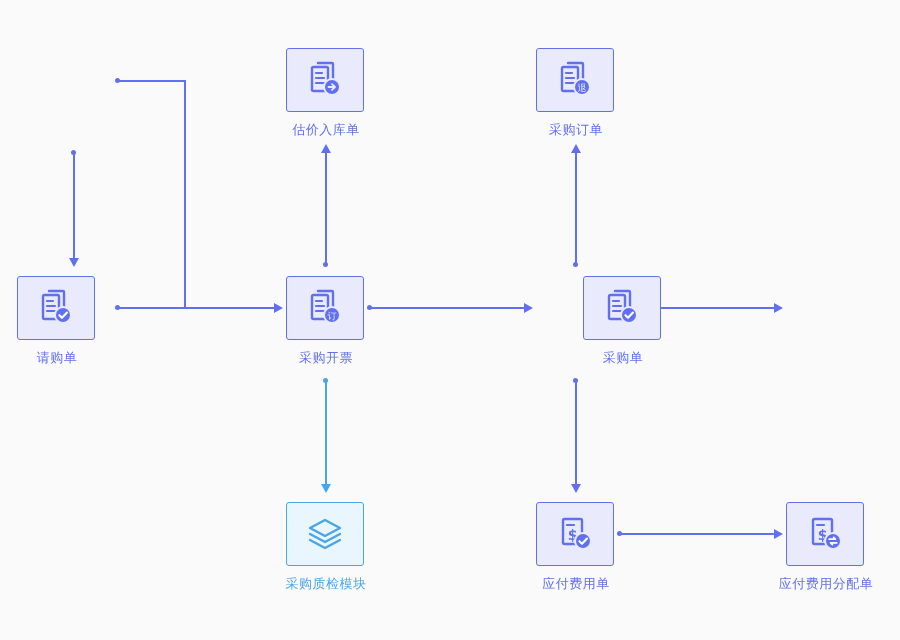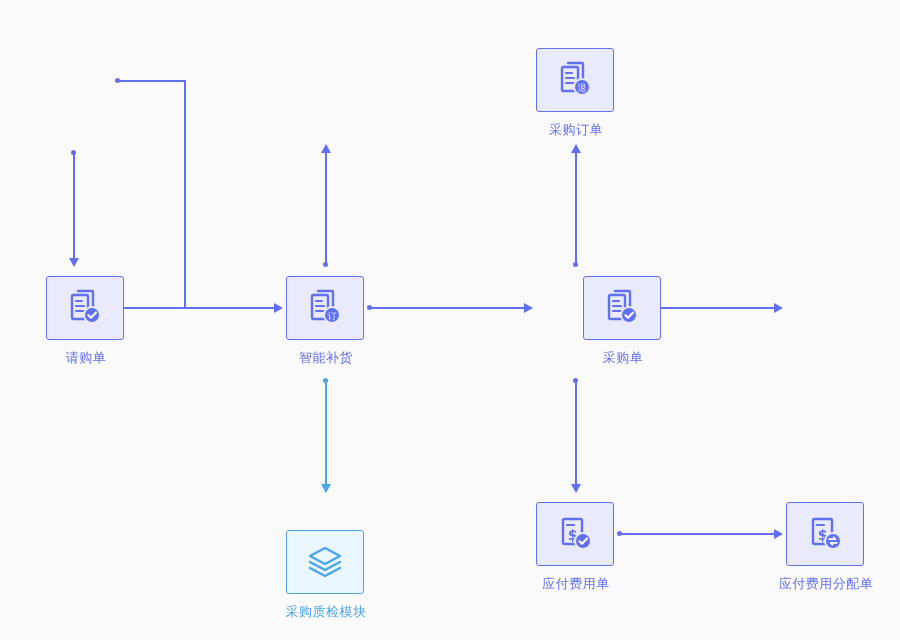--- a/index.html
+++ b/index.html
@@ -115,37 +115,51 @@
 
     <div>
       <div class="dot" style="left:617px;top:531px;"></div>
       <div class="edge h" style="left:620px;top:533px;width:156px;"></div>
       <div class="arrow right" style="left:774px;top:529px;"></div>
     </div>
 
   </div>
 
 
+  <div class="node" style="left:286px;top:48px;">
+    <div class="box">
+      <svg class="ico" width="40" height="40" viewBox="0 0 40 40">
+        <path d="M13 3 h14 a1 1 0 0 1 1 1 v20" fill="none" stroke="#6170f0" stroke-width="2.4" stroke-linecap="round"></path>
+        <rect x="7" y="7" width="16" height="24" rx="1.5" fill="none" stroke="#6170f0" stroke-width="2.4"></rect>
+        <line x1="11" y1="13" x2="17" y2="13" stroke="#6170f0" stroke-width="2.2" stroke-linecap="round"></line>
+        <line x1="11" y1="18" x2="19" y2="18" stroke="#6170f0" stroke-width="2.2" stroke-linecap="round"></line>
+        <line x1="11" y1="23" x2="19" y2="23" stroke="#6170f0" stroke-width="2.2" stroke-linecap="round"></line>
+        <circle cx="27" cy="27" r="8" fill="#6170f0" stroke="#e9ebfd" stroke-width="2"></circle>
+        <path d="M23.5 27 h6 M27 24.2 l3 2.8 l-3 2.8" fill="none" stroke="#e9ebfd" stroke-width="1.8" stroke-linecap="round" stroke-linejoin="round"></path>
+      </svg>
+    </div>
+    <div class="label">估价入库单</div>
+  </div>
 
   <div class="node" style="left:536px;top:48px;">
     <div class="box">
       <svg class="ico" width="40" height="40" viewBox="0 0 40 40">
         <path d="M13 3 h14 a1 1 0 0 1 1 1 v20" fill="none" stroke="#6170f0" stroke-width="2.4" stroke-linecap="round"></path>
         <rect x="7" y="7" width="16" height="24" rx="1.5" fill="none" stroke="#6170f0" stroke-width="2.4"></rect>
         <line x1="11" y1="13" x2="17" y2="13" stroke="#6170f0" stroke-width="2.2" stroke-linecap="round"></line>
         <line x1="11" y1="18" x2="19" y2="18" stroke="#6170f0" stroke-width="2.2" stroke-linecap="round"></line>
         <line x1="11" y1="23" x2="19" y2="23" stroke="#6170f0" stroke-width="2.2" stroke-linecap="round"></line>
         <circle cx="27" cy="27" r="8" fill="#6170f0" stroke="#e9ebfd" stroke-width="2"></circle>
         <text x="27" y="30.6" text-anchor="middle" font-size="9" font-family="'DejaVu Sans',sans-serif" fill="#e9ebfd">退</text>
       </svg>
     </div>
     <div class="label">采购订单</div>
   </div>
 
-  <div class="node" style="left:46px;top:276px;">
+  <div class="node" style="left:17px;top:276px;">
     <div class="box">
       <svg class="ico" width="40" height="40" viewBox="0 0 40 40">
         <path d="M13 3 h14 a1 1 0 0 1 1 1 v20" fill="none" stroke="#6170f0" stroke-width="2.4" stroke-linecap="round"></path>
         <rect x="7" y="7" width="16" height="24" rx="1.5" fill="none" stroke="#6170f0" stroke-width="2.4"></rect>
         <line x1="11" y1="13" x2="17" y2="13" stroke="#6170f0" stroke-width="2.2" stroke-linecap="round"></line>
         <line x1="11" y1="18" x2="19" y2="18" stroke="#6170f0" stroke-width="2.2" stroke-linecap="round"></line>
         <line x1="11" y1="23" x2="19" y2="23" stroke="#6170f0" stroke-width="2.2" stroke-linecap="round"></line>
         <circle cx="27" cy="27" r="8" fill="#6170f0" stroke="#e9ebfd" stroke-width="2"></circle>
         <path d="M23.4 27.2 l2.6 2.6 l5 -5.2" fill="none" stroke="#ffffff" stroke-width="2.1" stroke-linecap="round" stroke-linejoin="round"></path>
       </svg>
@@ -158,40 +172,40 @@
       <svg class="ico" width="40" height="40" viewBox="0 0 40 40">
         <path d="M13 3 h14 a1 1 0 0 1 1 1 v20" fill="none" stroke="#6170f0" stroke-width="2.4" stroke-linecap="round"></path>
         <rect x="7" y="7" width="16" height="24" rx="1.5" fill="none" stroke="#6170f0" stroke-width="2.4"></rect>
         <line x1="11" y1="13" x2="17" y2="13" stroke="#6170f0" stroke-width="2.2" stroke-linecap="round"></line>
         <line x1="11" y1="18" x2="19" y2="18" stroke="#6170f0" stroke-width="2.2" stroke-linecap="round"></line>
         <line x1="11" y1="23" x2="19" y2="23" stroke="#6170f0" stroke-width="2.2" stroke-linecap="round"></line>
         <circle cx="27" cy="27" r="8" fill="#6170f0" stroke="#e9ebfd" stroke-width="2"></circle>
         <text x="27" y="30.6" text-anchor="middle" font-size="9" font-family="'DejaVu Sans',sans-serif" fill="#e9ebfd">订</text>
       </svg>
     </div>
-    <div class="label">智能补货</div>
+    <div class="label">采购开票</div>
   </div>
 
   <div class="node" style="left:536px;top:276px;padding-left:47px;">
     <div class="box">
       <svg class="ico" width="40" height="40" viewBox="0 0 40 40">
         <path d="M13 3 h14 a1 1 0 0 1 1 1 v20" fill="none" stroke="#6170f0" stroke-width="2.4" stroke-linecap="round"></path>
         <rect x="7" y="7" width="16" height="24" rx="1.5" fill="none" stroke="#6170f0" stroke-width="2.4"></rect>
         <line x1="11" y1="13" x2="17" y2="13" stroke="#6170f0" stroke-width="2.2" stroke-linecap="round"></line>
         <line x1="11" y1="18" x2="19" y2="18" stroke="#6170f0" stroke-width="2.2" stroke-linecap="round"></line>
         <line x1="11" y1="23" x2="19" y2="23" stroke="#6170f0" stroke-width="2.2" stroke-linecap="round"></line>
         <circle cx="27" cy="27" r="8" fill="#6170f0" stroke="#e9ebfd" stroke-width="2"></circle>
         <path d="M23.4 27.2 l2.6 2.6 l5 -5.2" fill="none" stroke="#ffffff" stroke-width="2.1" stroke-linecap="round" stroke-linejoin="round"></path>
       </svg>
     </div>
     <div class="label">采购单</div>
   </div>
 
 
-  <div class="node cyan" style="left:286px;top:502px;margin-top:28px;">
+  <div class="node cyan" style="left:286px;top:502px;">
     <div class="box">
       <svg class="ico" width="40" height="36" viewBox="0 0 40 36">
         <path d="M20 4 L35 12 L20 20 L5 12 z" fill="none" stroke="#49a5e8" stroke-width="2.4" stroke-linejoin="round"></path>
         <path d="M5 18 L20 26 L35 18" fill="none" stroke="#49a5e8" stroke-width="2.4" stroke-linejoin="round" stroke-linecap="round"></path>
         <path d="M5 24 L20 32 L35 24" fill="none" stroke="#49a5e8" stroke-width="2.4" stroke-linejoin="round" stroke-linecap="round"></path>
       </svg>
     </div>
     <div class="label">采购质检模块</div>
   </div>
 

